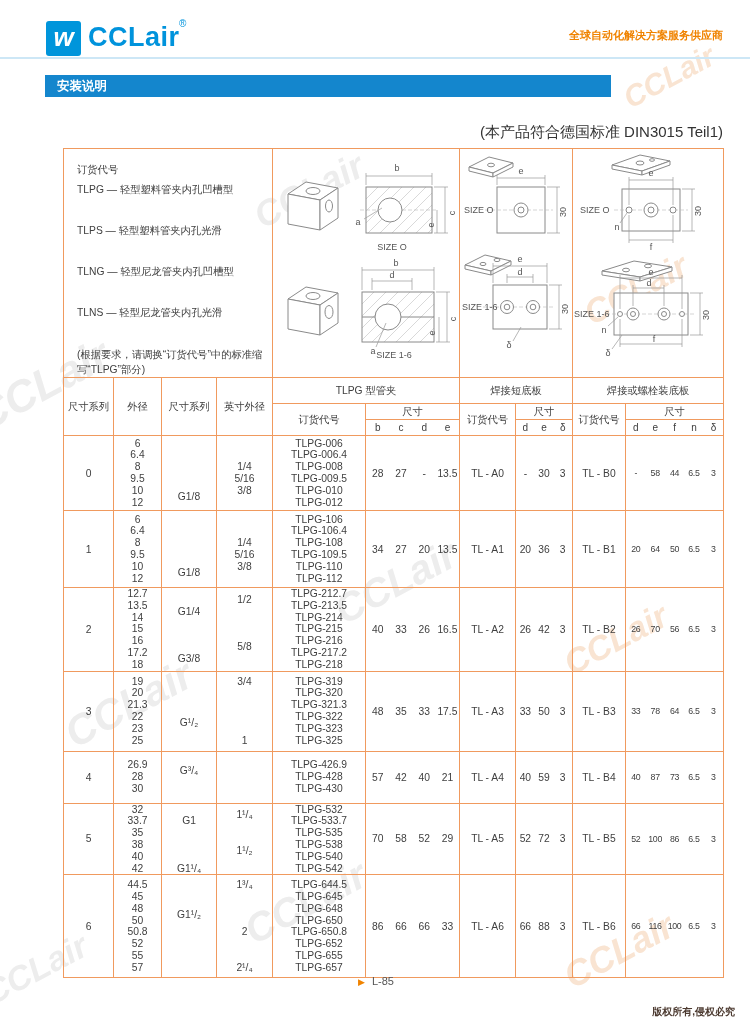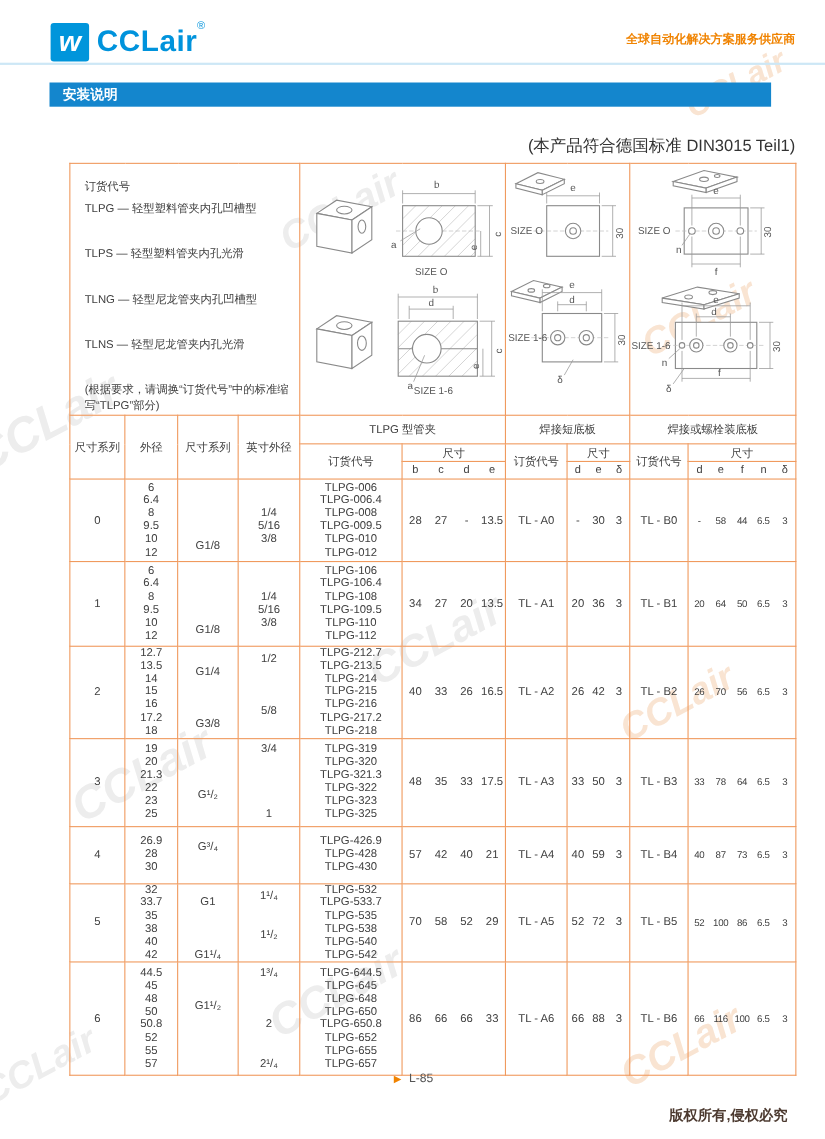--- a/index.html
+++ b/index.html
@@ -22,21 +22,21 @@
                 color:#fff; font-size:26px; font-weight:bold; font-style:italic;
                 line-height:31px; text-align:center; }
   .brand { position:absolute; left:88px; top:22px; font-size:27px; font-weight:bold;
            color:#0093dc; letter-spacing:0.5px; }
   .brand-reg { position:absolute; left:179px; top:18px; font-size:10px; color:#0093dc; }
   .tagline { position:absolute; right:27px; top:28px; font-size:11px; font-weight:bold;
              color:#f08300; }
   .hdr-line { position:absolute; left:0; top:57px; width:750px; height:2px; background:#cde7f6; }
 
   
-  .banner { position:absolute; left:45px; top:75px; width:656px; height:22px;
+  .banner { position:absolute; left:45px; top:75px; width:566px; height:22px;
             background:#1486cd; color:#fff; font-size:12.5px; font-weight:bold;
             line-height:22px; padding-left:12px; }
 
   .std-note { position:absolute; right:27px; top:123px; font-size:15px; color:#333; }
 
   
   table.t { position:absolute; left:63px; top:148px; width:660px;
             border-collapse:collapse; table-layout:fixed;padding-left:33px; }
   table.t td { border:1px solid #f09a5e; font-size:10.3px; color:#404040;
                text-align:center; vertical-align:middle; padding:0; overflow:hidden; }
@@ -50,21 +50,21 @@
   .diag-cell { vertical-align:top !important; }
   .grp { font-size:11px; }
   .dims { display:flex; width:100%; }
   .dims span { flex:1; text-align:center; }
   .dims-5 span { font-size:8.8px; letter-spacing:-0.3px; }
   .hletters span { font-size:10px; }
 
   
   .pagenum { position:absolute; left:358px; top:975px; font-size:11px; color:#555; }
   .pagenum .tri { color:#f08300; font-size:9px; margin-right:7px; }
-  .copyright { position:absolute; right:34px; top:1005px; font-size:13px; font-weight:bold;
+  .copyright { position:absolute; right:15px; top:1005px; font-size:10px; font-weight:bold;
                color:#4c3a30; }
 
   svg text { font-family:"Liberation Sans","DejaVu Sans",sans-serif; fill:#555; font-size:9px; }
   svg .ln  { stroke:#8a8a8a; fill:none; stroke-width:1; }
   svg .fw  { stroke:#8a8a8a; fill:#ffffff; stroke-width:1; }
   svg .dim { stroke:#999; fill:none; stroke-width:0.7; }
   svg .hat { stroke:#c9c9c9; stroke-width:0.7; }
   svg .cl  { stroke:#bbb; stroke-width:0.6; stroke-dasharray:4 2; }
 </style>
 </head>

